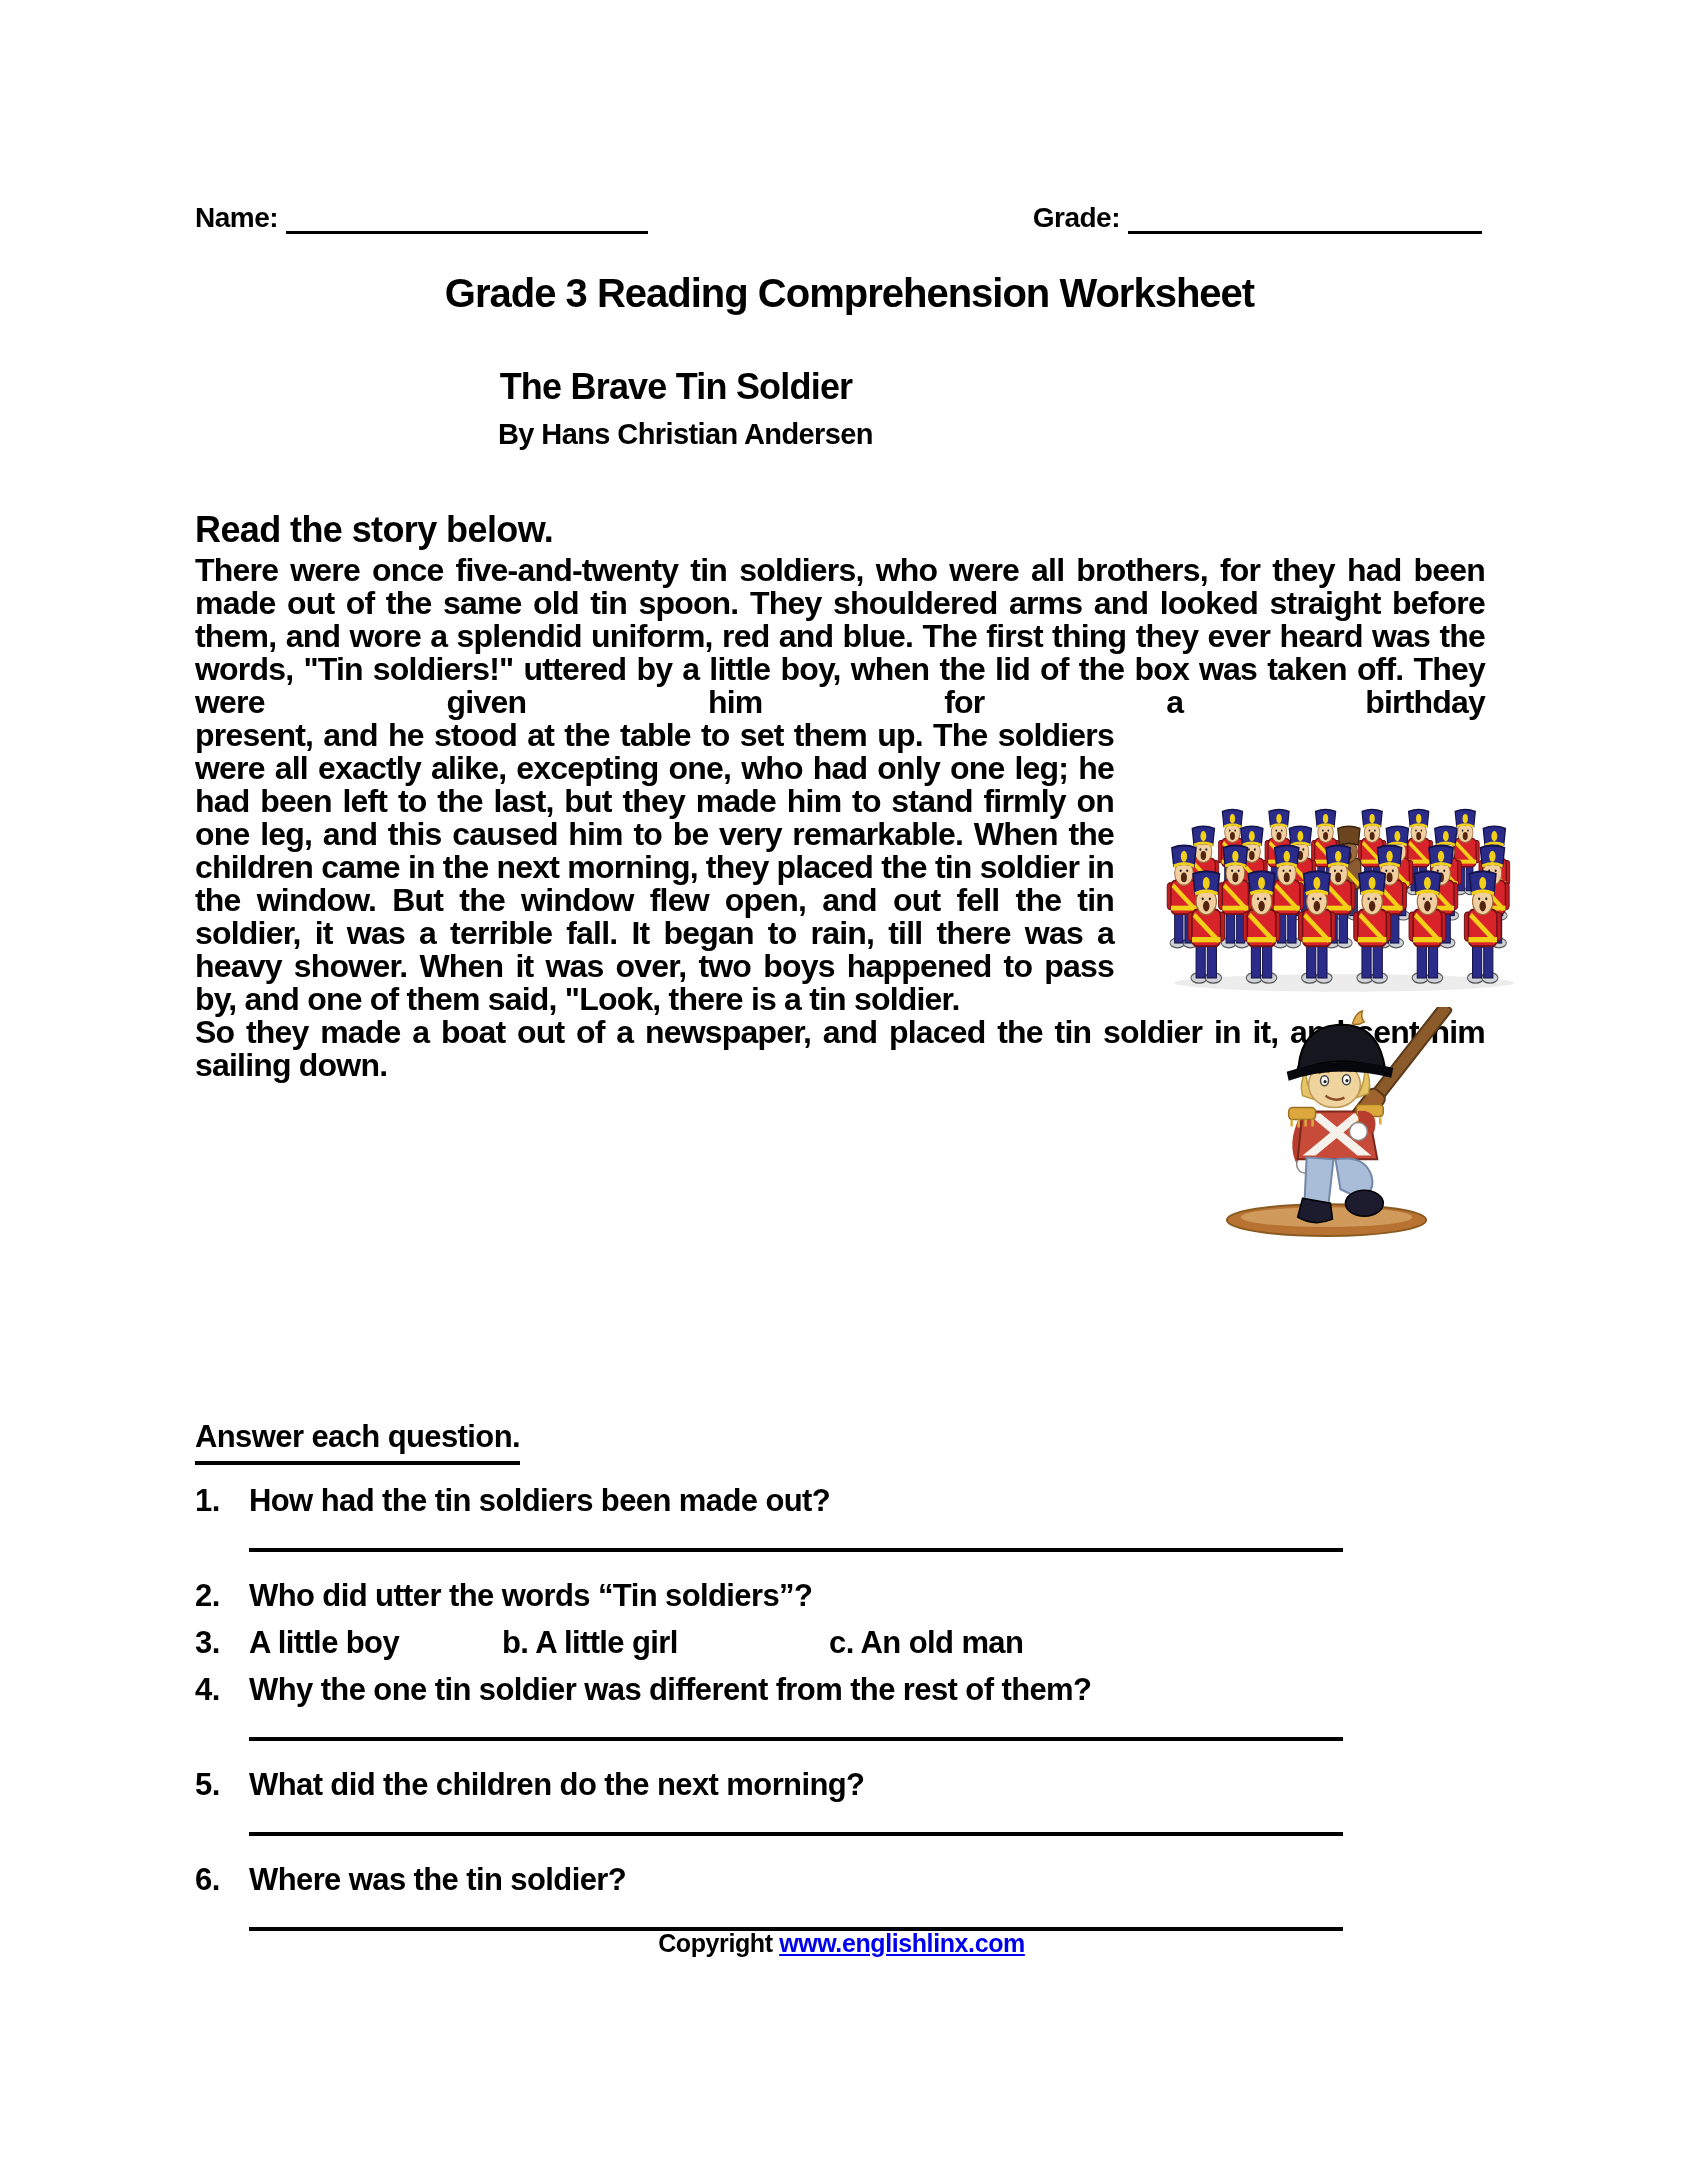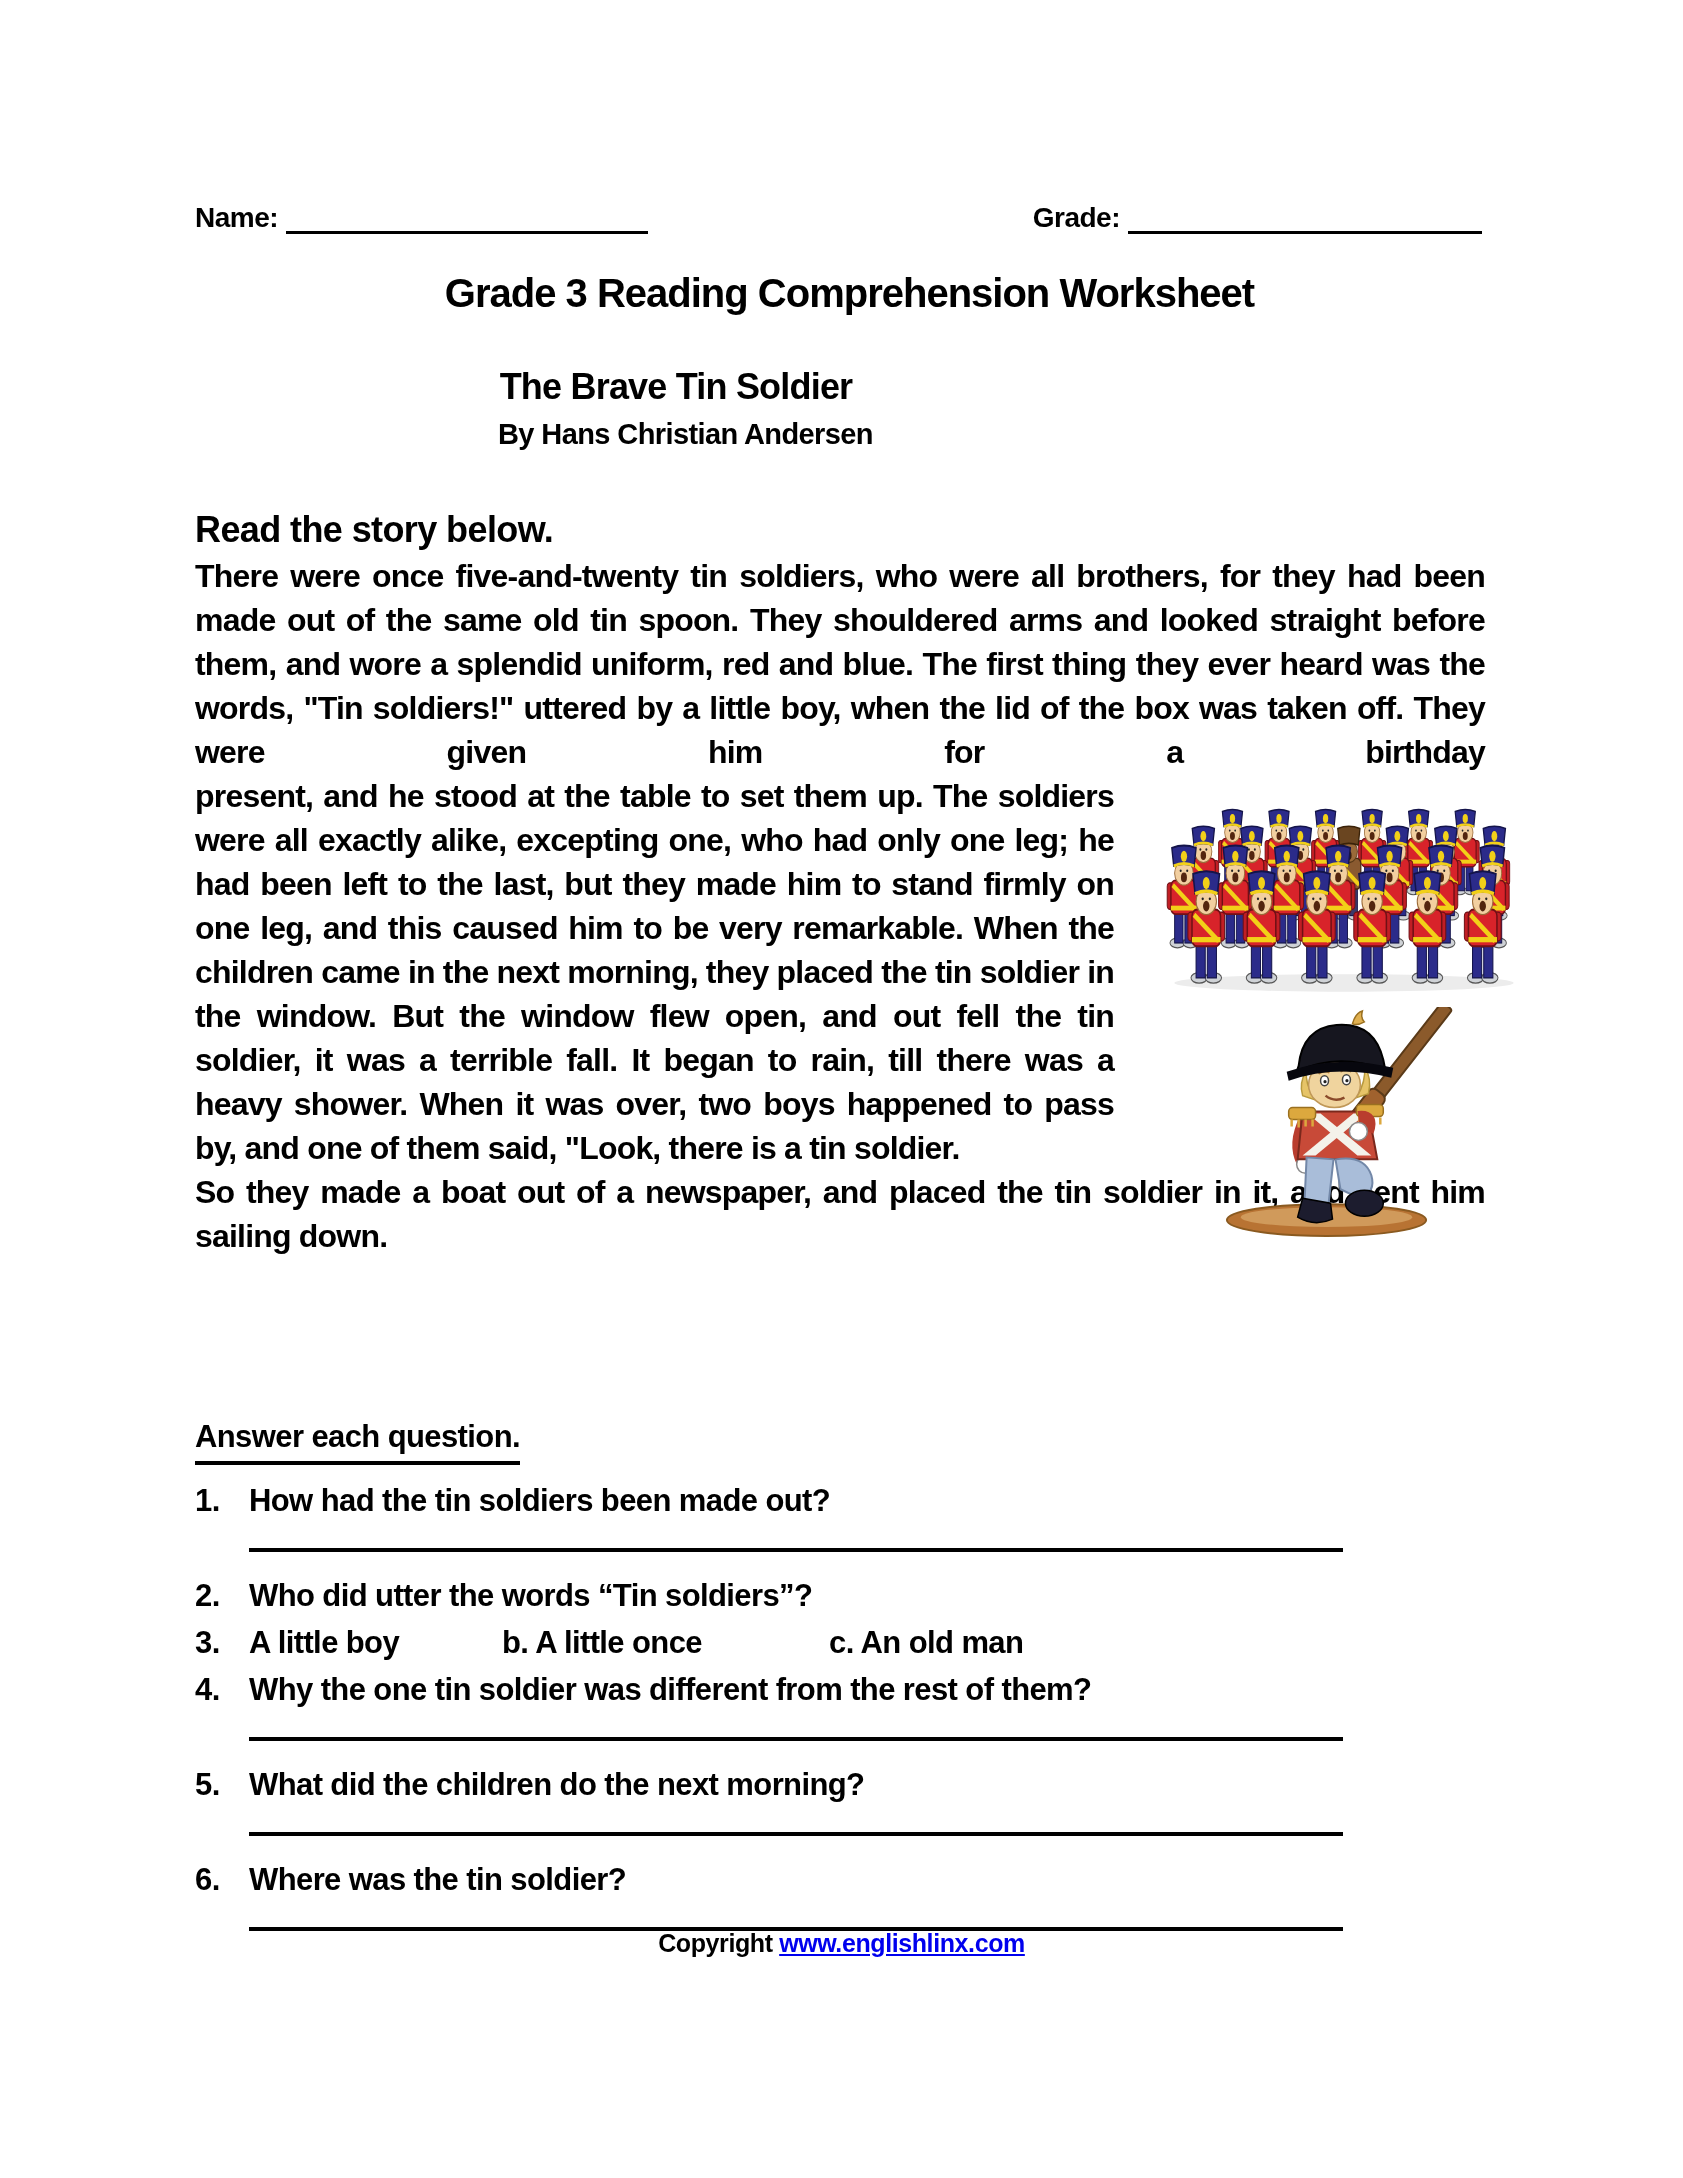--- a/index.html
+++ b/index.html
@@ -21,21 +21,21 @@
          font-size:40px;letter-spacing:-1px;}
   .story-title{position:absolute;top:366px;left:0;width:1352px;text-align:center;
          font-size:36px;letter-spacing:-0.8px;}
   .byline{position:absolute;top:418px;left:0;width:1371px;text-align:center;
          font-size:29px;letter-spacing:-0.6px;}
 
   .read-instruction{position:absolute;left:195px;top:509px;font-size:36px;letter-spacing:-0.6px;}
 
   
   .story{position:absolute;left:195px;top:554px;width:1290px;
-         font-size:32px;line-height:44px;letter-spacing:-0.8px;text-align:justify;}
+         font-size:32px;line-height:33px;letter-spacing:-0.8px;text-align:justify;}
   .story-part{margin:0;padding:0;}
   .part1{text-align-last:justify;}
   .part2{width:919px;}
 
   
   .images-col{position:absolute;left:1150px;top:805px;width:396px;}
   .group-svg{display:block;width:388px;height:188px;}
   .single-svg{display:block;width:249px;height:236px;margin-left:57px;margin-top:14px;}
 
   
@@ -208,21 +208,21 @@
 
     <div class="q-row mt20">
       <span class="q-num">2.</span>
       <span class="q-text">Who did utter the words “Tin soldiers”?</span>
     </div>
 
     <div class="q-row">
       <span class="q-num">3.</span>
       <span class="q-text">
         <span class="opt opt-a">A little boy</span>
-        <span class="opt opt-b">b. A little once</span>
+        <span class="opt opt-b">b. A little girl</span>
         <span class="opt opt-c">c. An old man</span>
       </span>
     </div>
 
     <div class="q-row">
       <span class="q-num">4.</span>
       <span class="q-text">Why the one tin soldier was different from the rest of them?</span>
     </div>
     <div class="answer-line mt24"></div>
 

